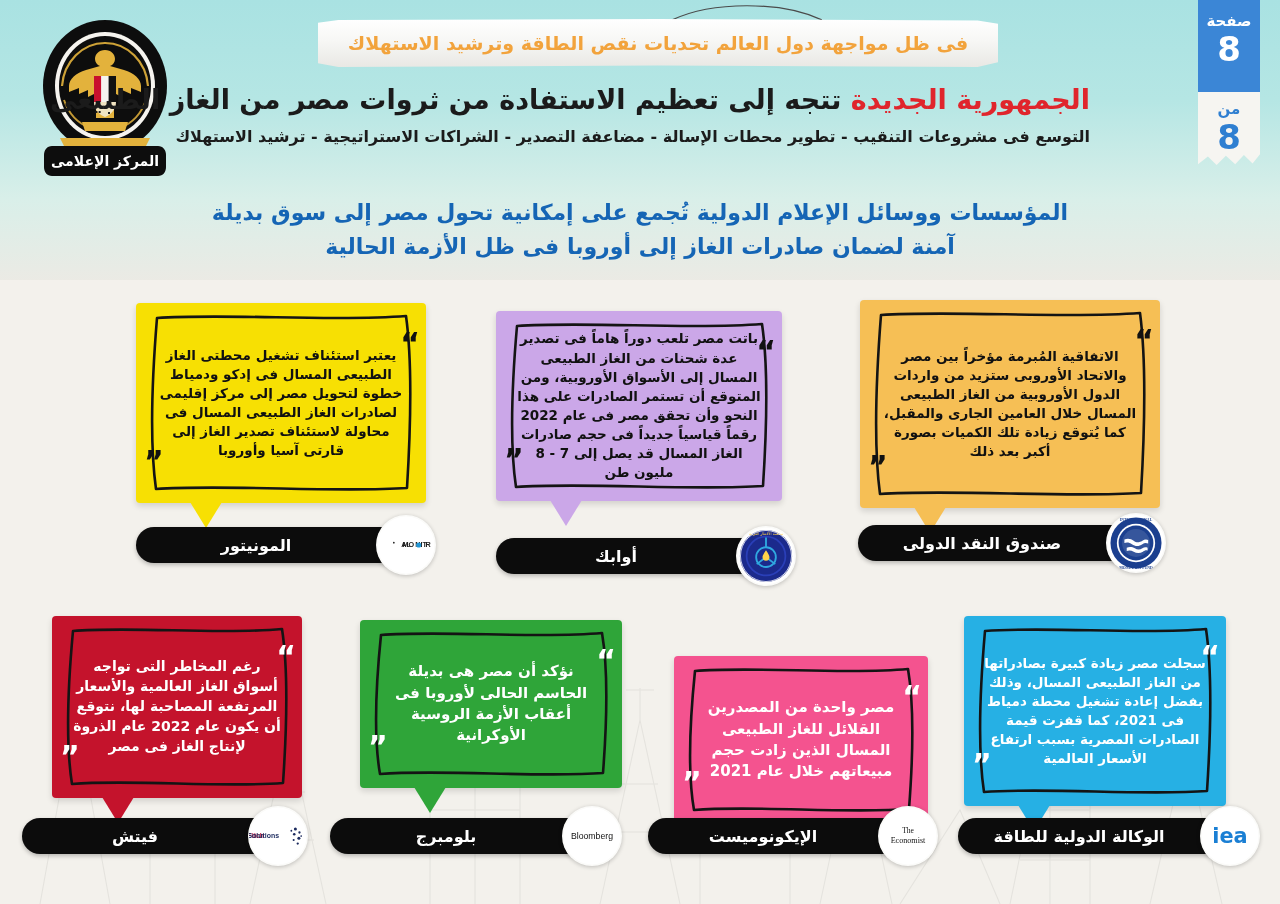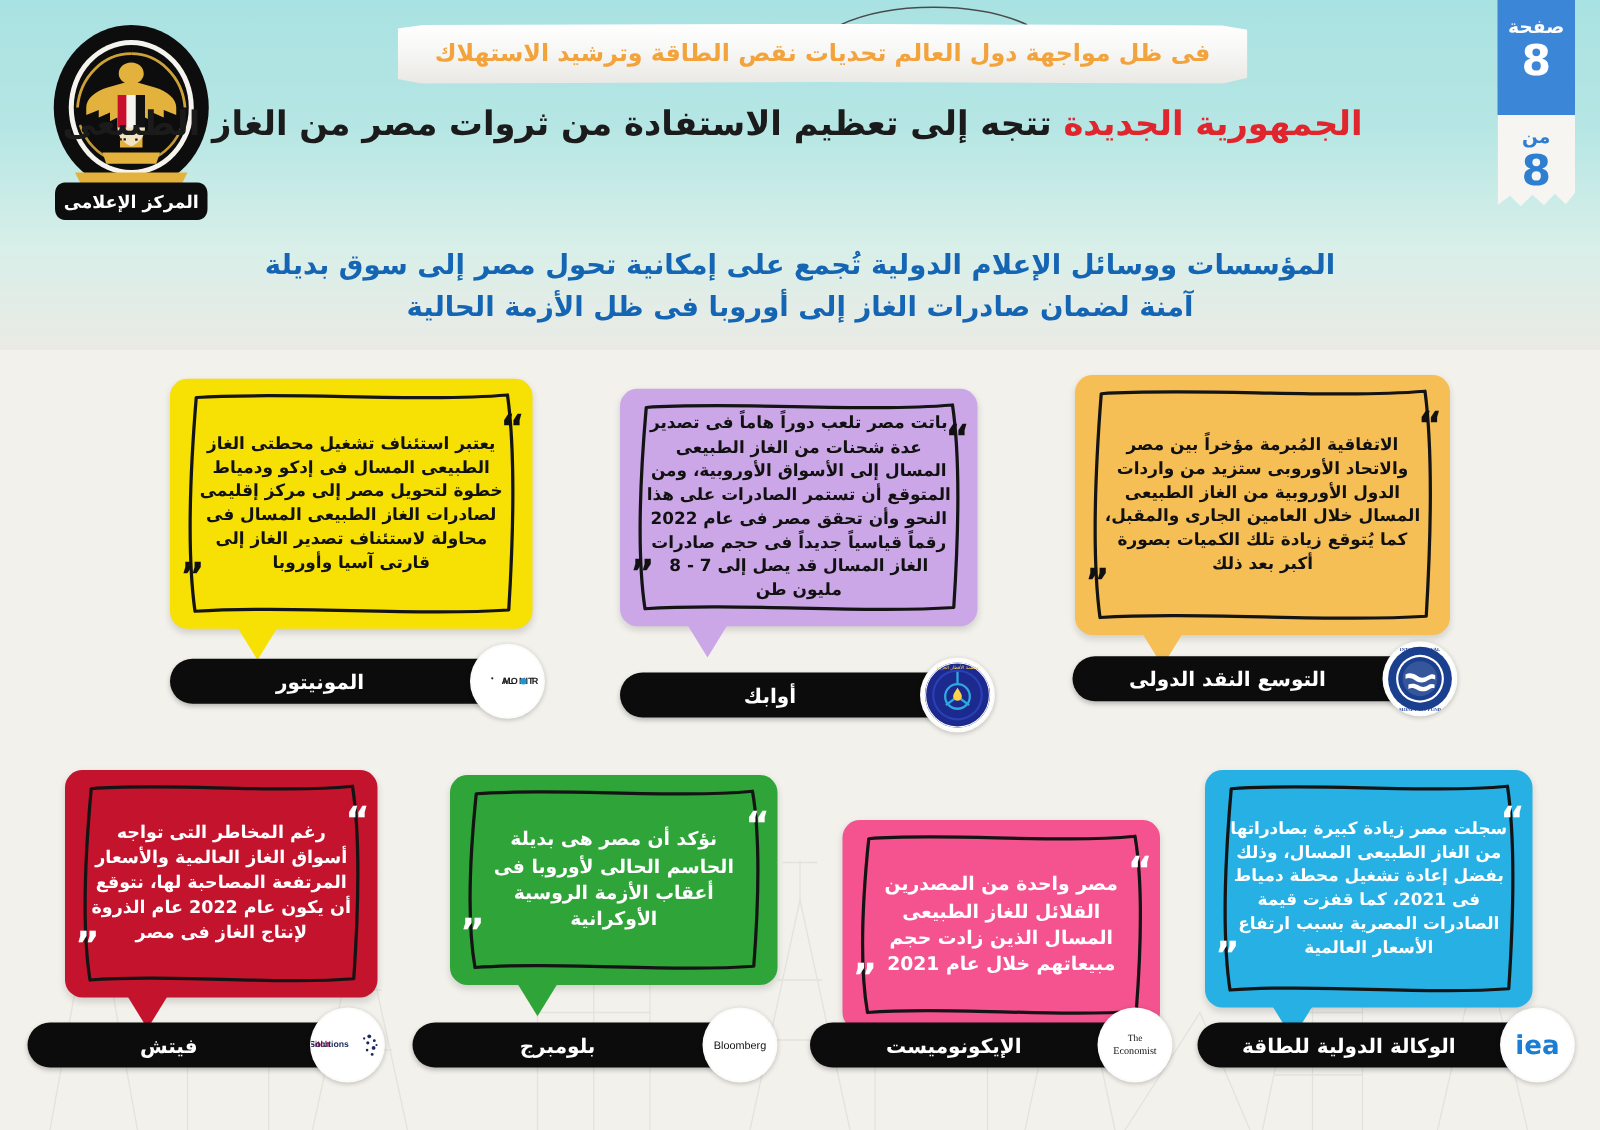--- a/index.html
+++ b/index.html
@@ -135,21 +135,21 @@
     text-align: center;
     font-size: 22px;
     font-weight: bold;
     color: #1565b5;
     line-height: 34px;
   }
 
   
   .card {
     position: absolute;
-    border-radius: 14px;
+    border-radius: 4px;
     box-shadow: 0 3px 6px rgba(0,0,0,.14);
   }
   .card-inner {
     position: absolute;
     inset: 12px 14px 12px 14px;
     display: flex;
     align-items: center;
     justify-content: center;
   }
   .card-frame {
@@ -279,20 +279,21 @@
       <div class="page-lbl">صفحة</div>
       <div class="page-num">8</div>
     </div>
     <div class="page-ind-bot">
       <div class="page-lbl">من</div>
       <div class="page-num">8</div>
     </div>
   </div>
 
   <div class="main-title"><span class="hi">الجمهورية الجديدة</span> <span>تتجه إلى تعظيم الاستفادة من ثروات مصر من الغاز الطبيعى</span></div>
+  <div class="sub-title">التوسع فى مشروعات التنقيب - تطوير محطات الإسالة - مضاعفة التصدير - الشراكات الاستراتيجية - ترشيد الاستهلاك</div>
   <div class="lede">
     <div>المؤسسات ووسائل الإعلام الدولية تُجمع على إمكانية تحول مصر إلى سوق بديلة</div>
     <div>آمنة لضمان صادرات الغاز إلى أوروبا فى ظل الأزمة الحالية</div>
   </div>
 
   <div id="cards-layer">
       <div class="card" style="left: 136px; top: 303px; width: 290px; height: 200px; background: rgb(247, 224, 3);">
         <svg class="card-frame" viewBox="0 0 268 182" preserveAspectRatio="none">
           <path d="M10 6 C 80.39999999999999 1, 187.6 10, 259 4
               C 266 54.6, 263 127.39999999999999, 260 176
@@ -362,21 +363,21 @@
               C 2 133, 6 57, 10 6 Z" fill="none" stroke="#141414" stroke-width="2.6" stroke-linecap="round" stroke-linejoin="round"></path>
         </svg>
         <div class="card-inner">
           <div class="card-text" style="color: rgb(17, 17, 17); font-size: 13.5px;">الاتفاقية المُبرمة مؤخراً بين مصر والاتحاد الأوروبى ستزيد من واردات الدول الأوروبية من الغاز الطبيعى المسال خلال العامين الجارى والمقبل، كما يُتوقع زيادة تلك الكميات بصورة أكبر بعد ذلك</div>
         </div>
         <span class="qm qm-open" style="color: rgb(17, 17, 17);">“</span>
         <span class="qm qm-close" style="color: rgb(17, 17, 17);">”</span>
         <div class="tail" style="left: 54px; top: 207px; border-left: 16px solid transparent; border-right: 16px solid transparent; border-top: 26px solid rgb(246, 191, 85);"></div>
       </div>
       <div class="src" style="left: 858px; top: 525px; width: 296px;">
-        <div class="src-text">التوسع النقد الدولى</div>
+        <div class="src-text">صندوق النقد الدولى</div>
         <div class="src-logo">
           <svg viewBox="0 0 100 100" width="58" height="58">
         <circle cx="50" cy="50" r="49" fill="#ffffff"></circle>
         <circle cx="50" cy="50" r="44" fill="#1b3f8f"></circle>
         <circle cx="50" cy="50" r="33" fill="#ffffff"></circle>
         <circle cx="50" cy="50" r="30" fill="#1b3f8f"></circle>
         <g fill="#ffffff">
           <path d="M26 50 a24 24 0 0 1 48 0 a24 24 0 0 1 -48 0 z" opacity=".12"></path>
           <path d="M30 44 c6 -3 12 -1 16 2 c5 4 10 3 15 0 c3 -2 7 -3 10 -1 l0 6 c-4 -2 -7 -1 -10 1 c-6 4 -12 4 -18 0 c-4 -3 -9 -4 -13 -2 z"></path>
           <path d="M34 58 c5 -2 10 -1 14 1 c4 3 9 3 13 0 c3 -2 6 -2 9 -1 l0 5 c-3 -1 -5 0 -8 2 c-5 3 -11 3 -16 0 c-4 -2 -8 -3 -12 -1 z"></path>

